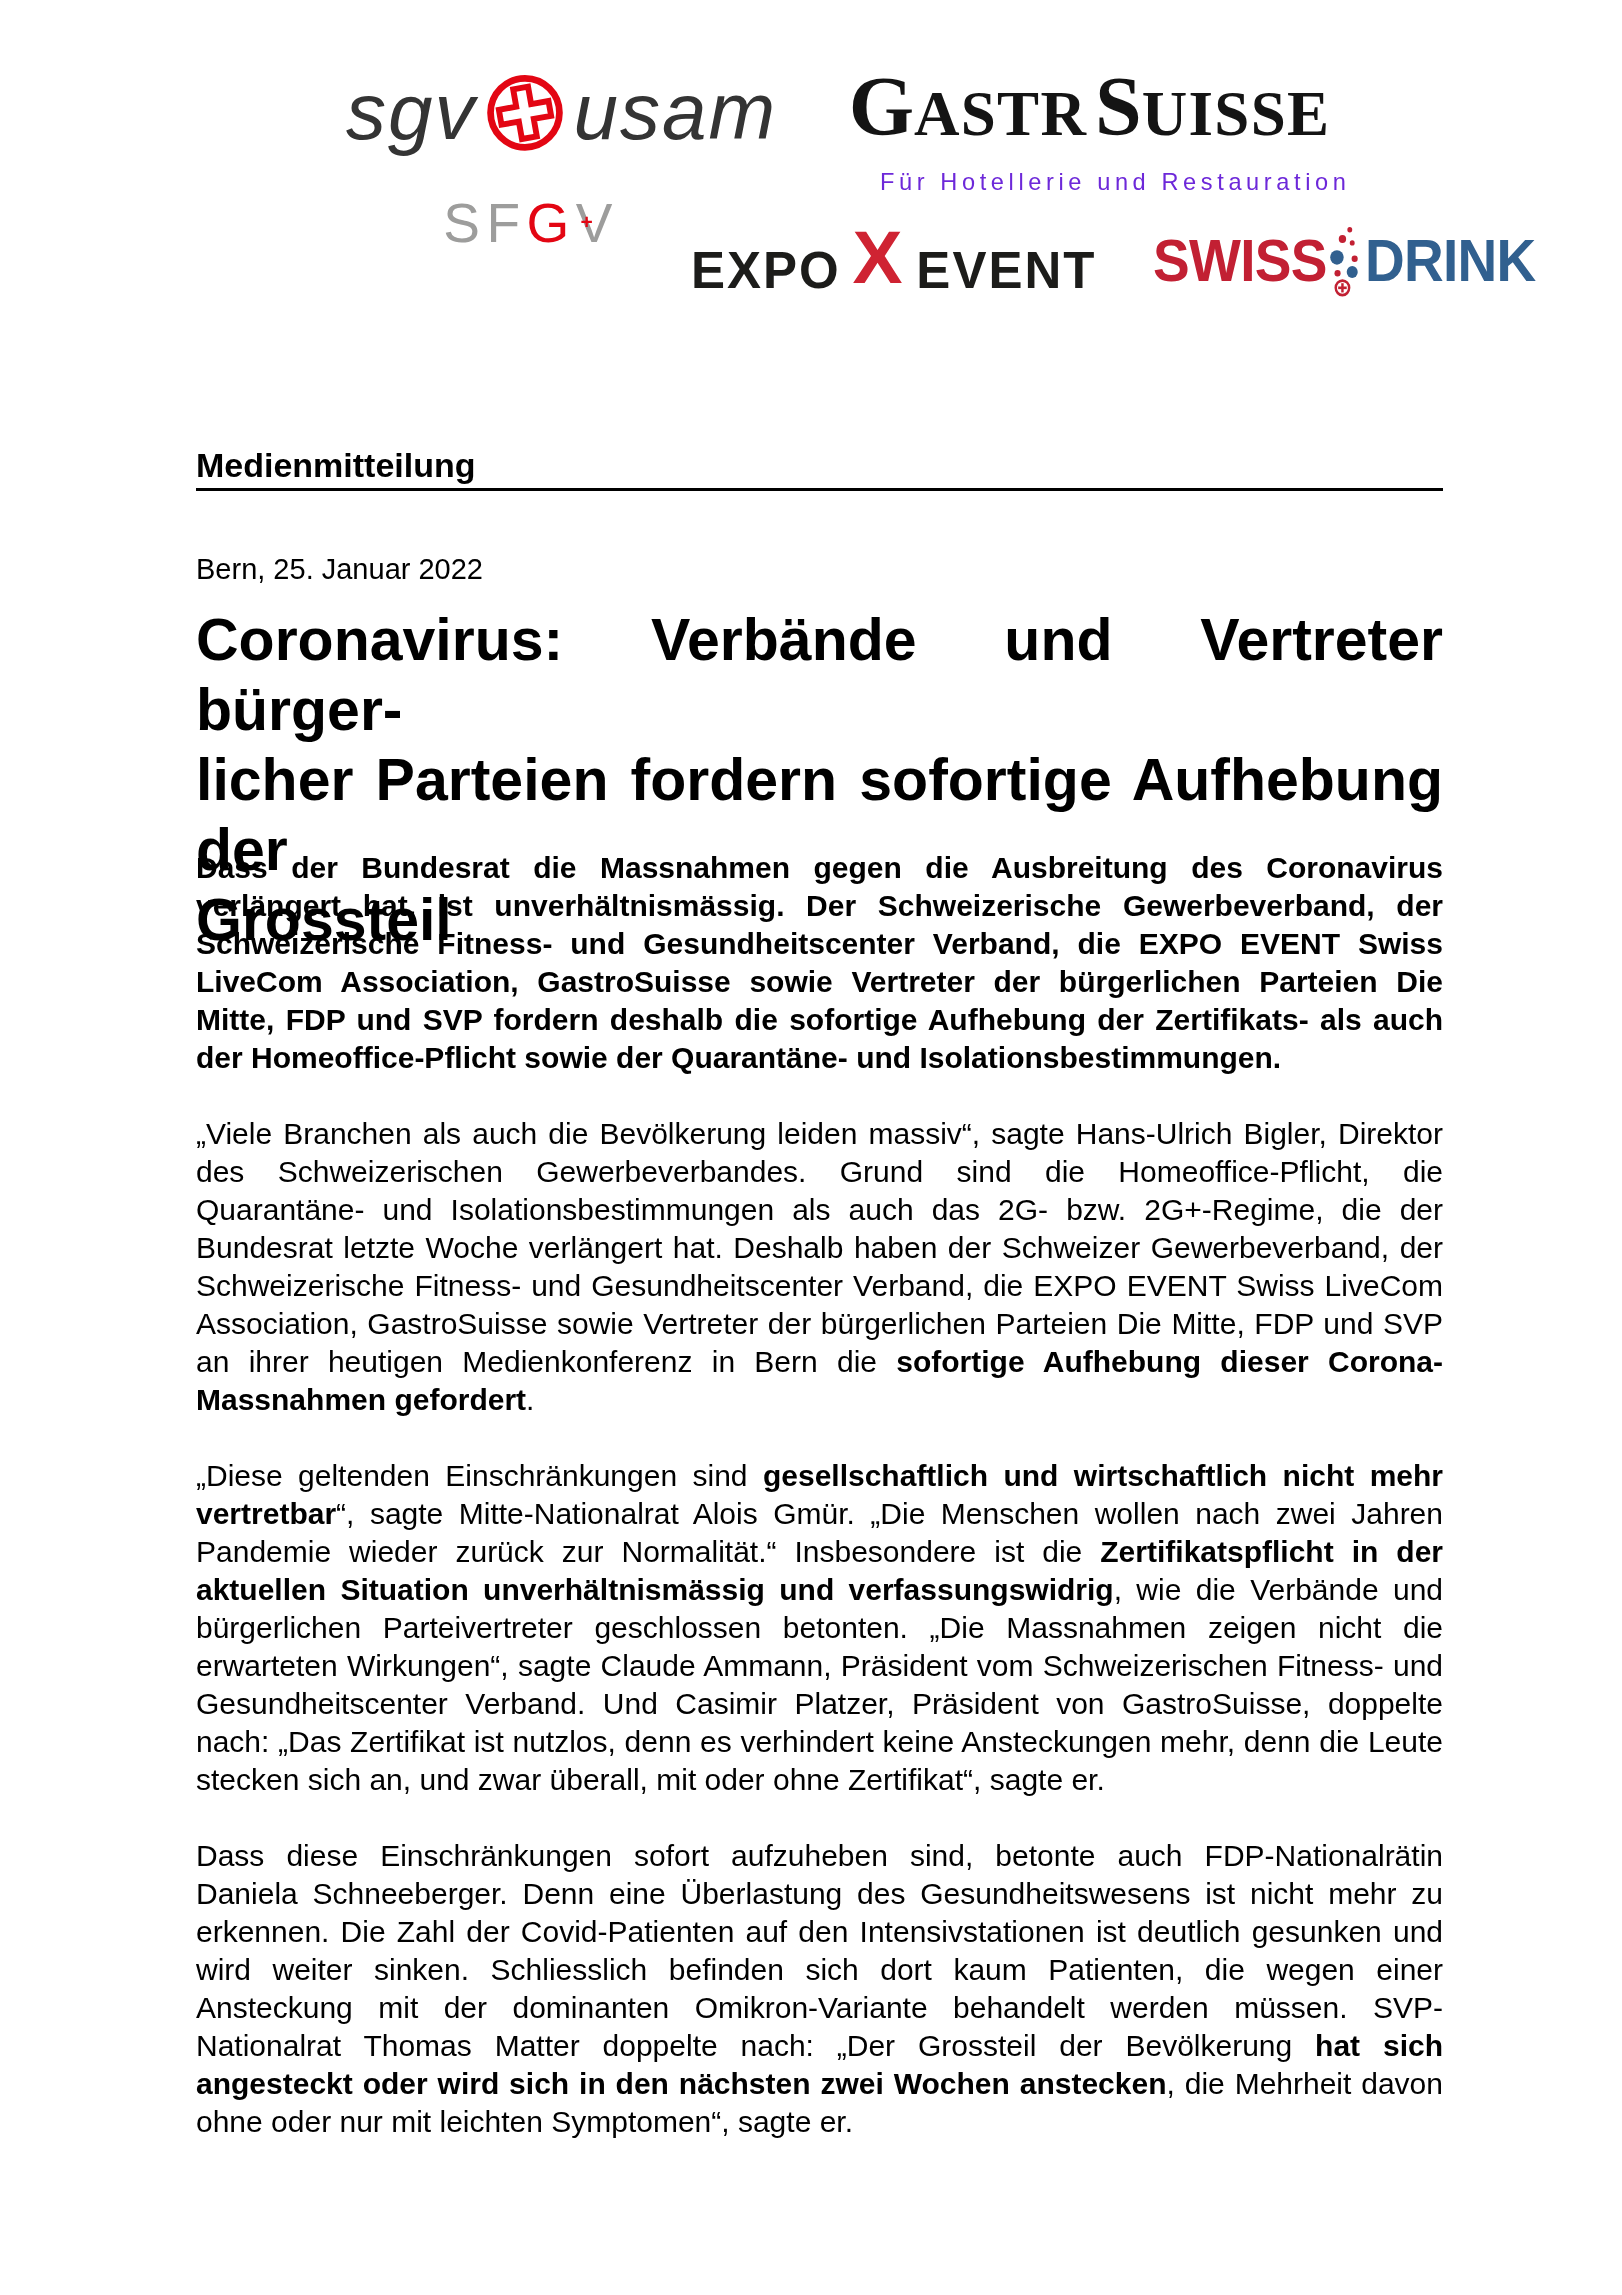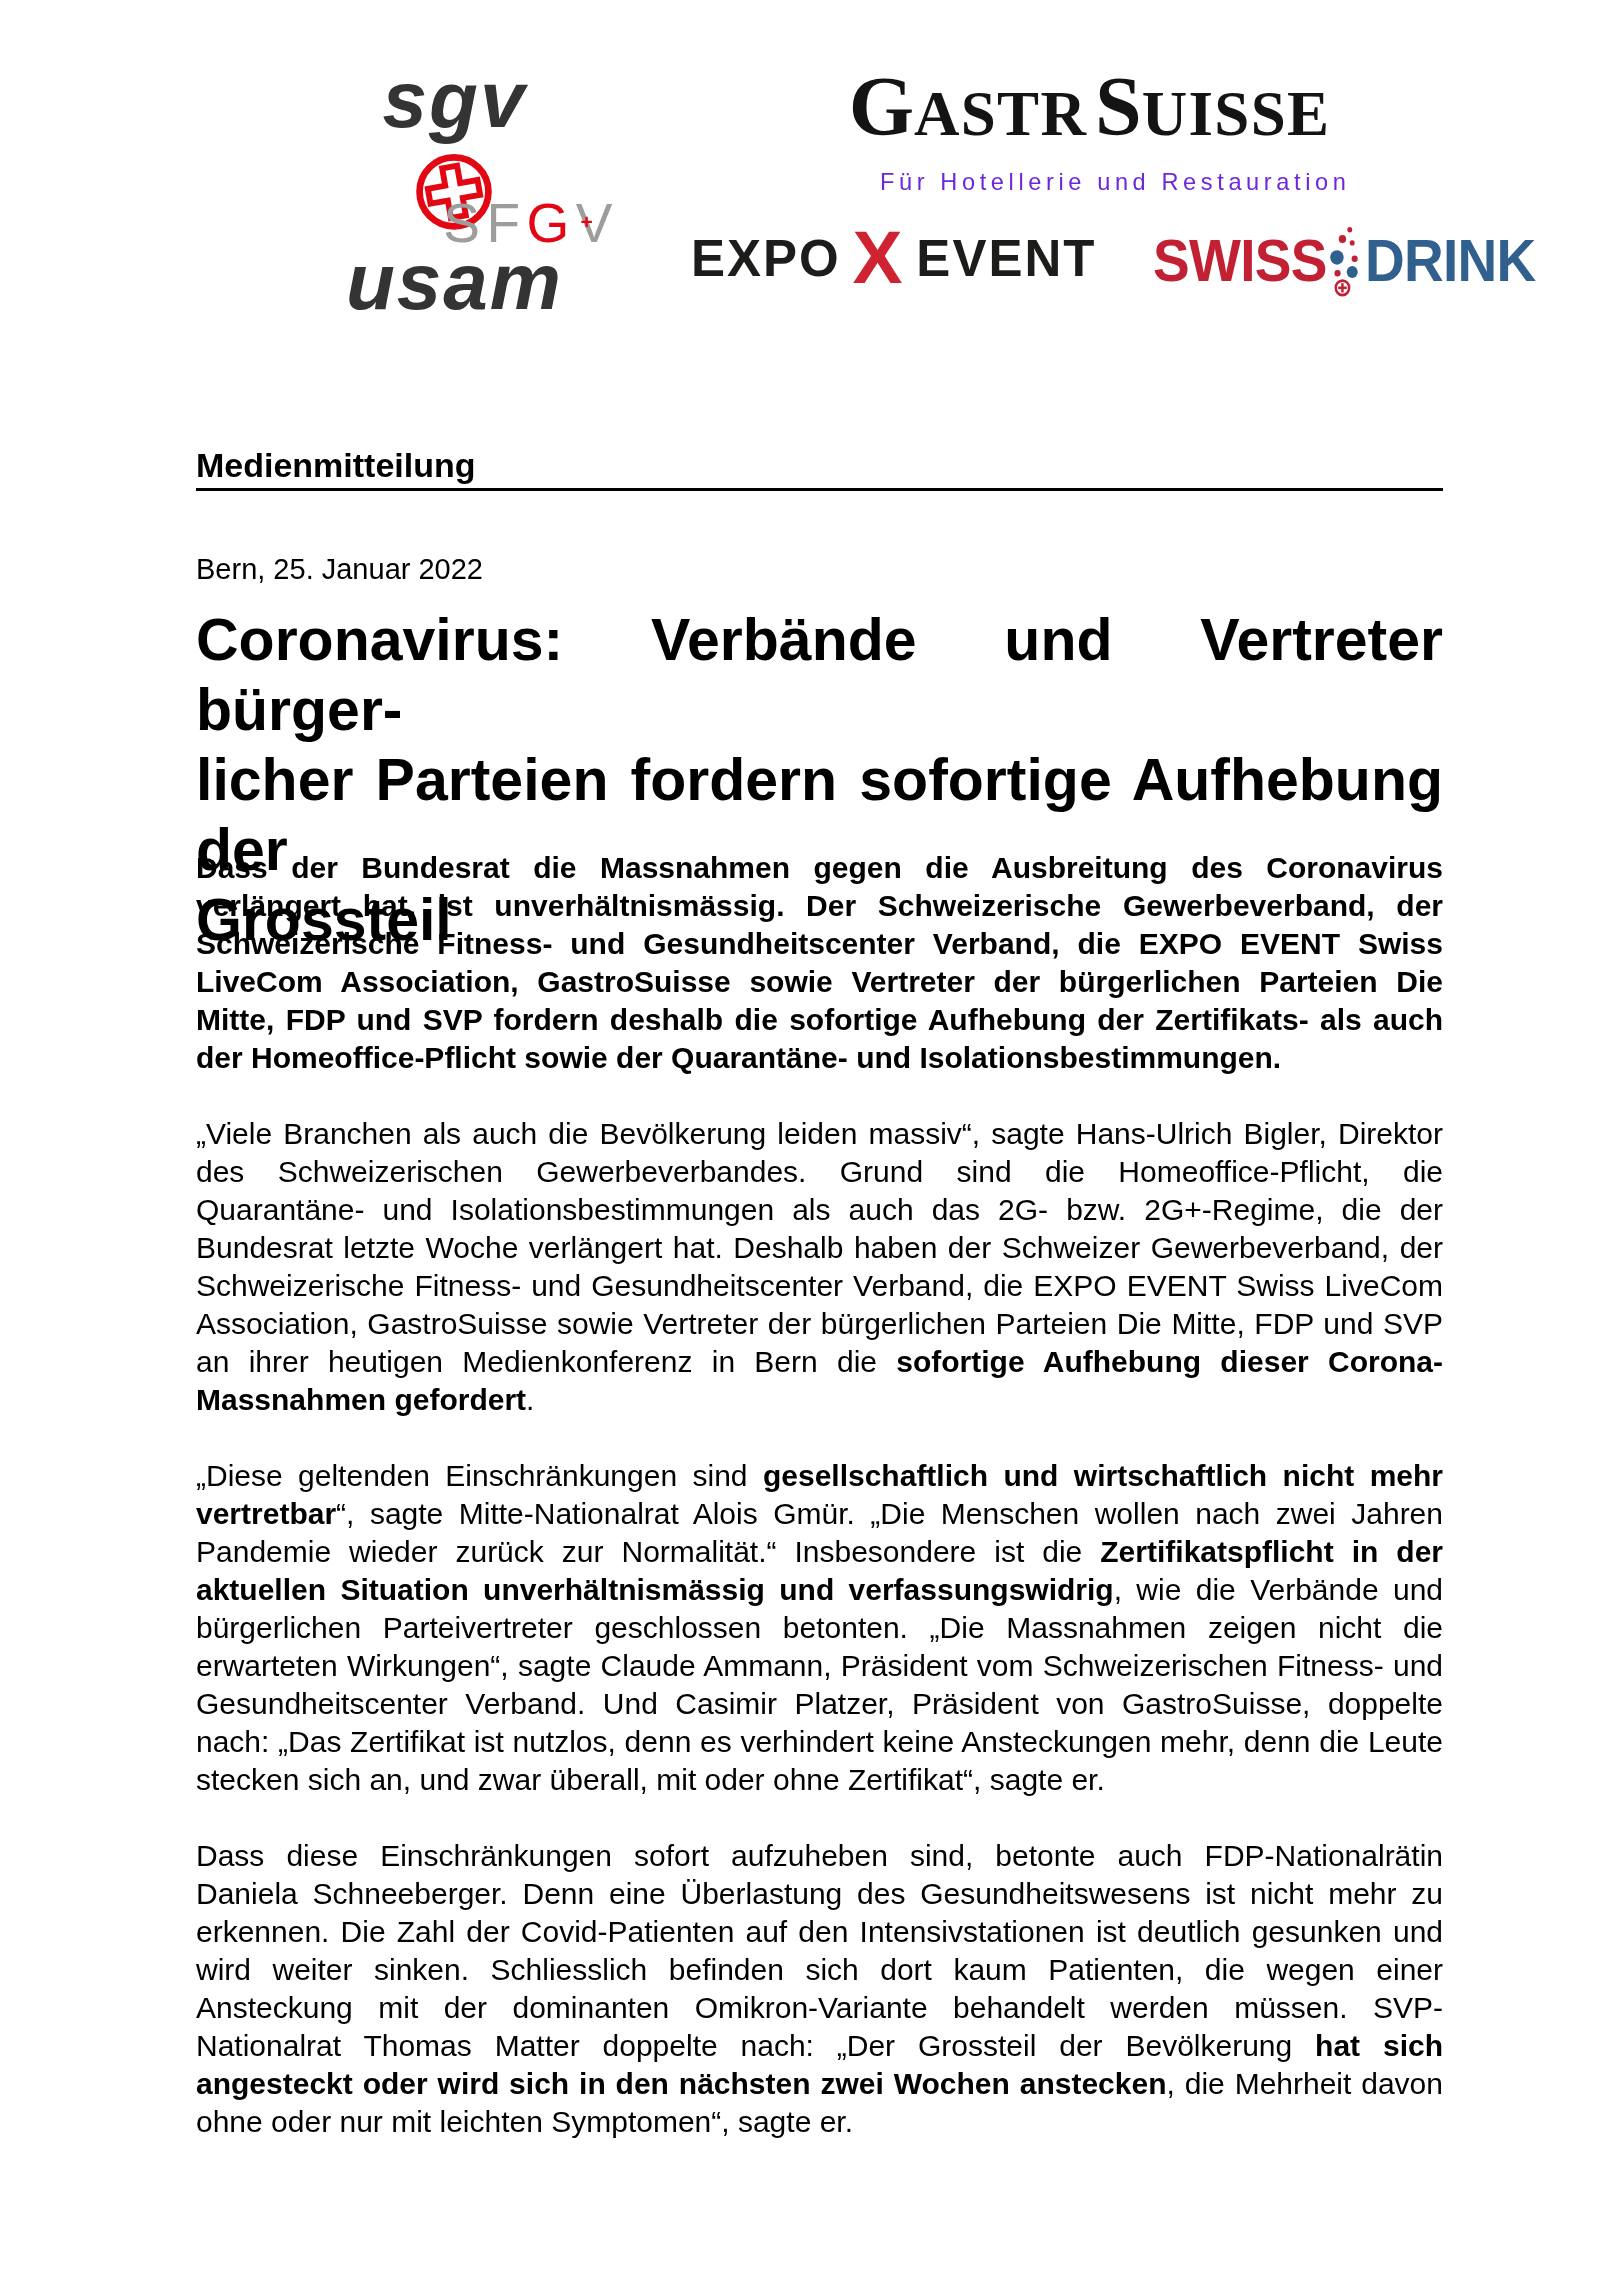--- a/index.html
+++ b/index.html
@@ -10,26 +10,25 @@
     background: #ffffff;
     font-family: "Liberation Sans", sans-serif;
     color: #000000;
     overflow: hidden;
   }
 
   
   .logo-band { position: absolute; inset: 0; }
 
   .logo-sgv {
-    position: absolute; left: 346px; top: 51px;
+    position: absolute; left: 346px; top: 63px;
     display: flex; align-items: center;
-    font-style: italic; font-weight: 700;
+    font-style: italic; font-weight: 400;
     font-size: 80px; letter-spacing: 2px; color: #343434;
     line-height: 98px;
-    flex-direction: column;
   }
   .sgv-emblem { width: 84px; height: 84px; margin: 0 6.5px; flex: 0 0 auto; }
 
   .logo-gastro { position: absolute; left: 880px; top: 65px; width: 419px; text-align: center; }
   .gastro-word {
     display: flex; align-items: baseline; justify-content: center;
     font-family: "Liberation Serif", serif; font-weight: 700; color: #141414;
     line-height: 1;
   }
   .gs-big { font-size: 84px; }
@@ -49,21 +48,21 @@
   .sfgv-cross {
     position: absolute; right: -17px; bottom: 5.2px;
     font-size: 21px; font-weight: 700; font-style: normal; color: #e30613;
     letter-spacing: 0;
   }
   .sfgv-lines { width: 338px; margin-top: 9.2px; text-align: right; }
   .sfgv-line { font-size: 15.7px; line-height: 19px; color: #3f3f3f; white-space: nowrap; }
 
   .logo-expo {
     position: absolute; left: 691px; top: 221px;
-    display: flex; align-items: center;
+    display: flex; align-items: flex-end;
     font-weight: 800; font-size: 51px; letter-spacing: 2px; color: #1c1c1a;
     line-height: 1;
   }
   .expo-x {
     font-size: 75px; font-weight: 700; color: #cf2332;
     margin: 0 11.8px; line-height: 1; transform: translateY(-1.3px);
   }
 
   .logo-swissdrink {
     position: absolute; left: 1153px; top: 222px;

